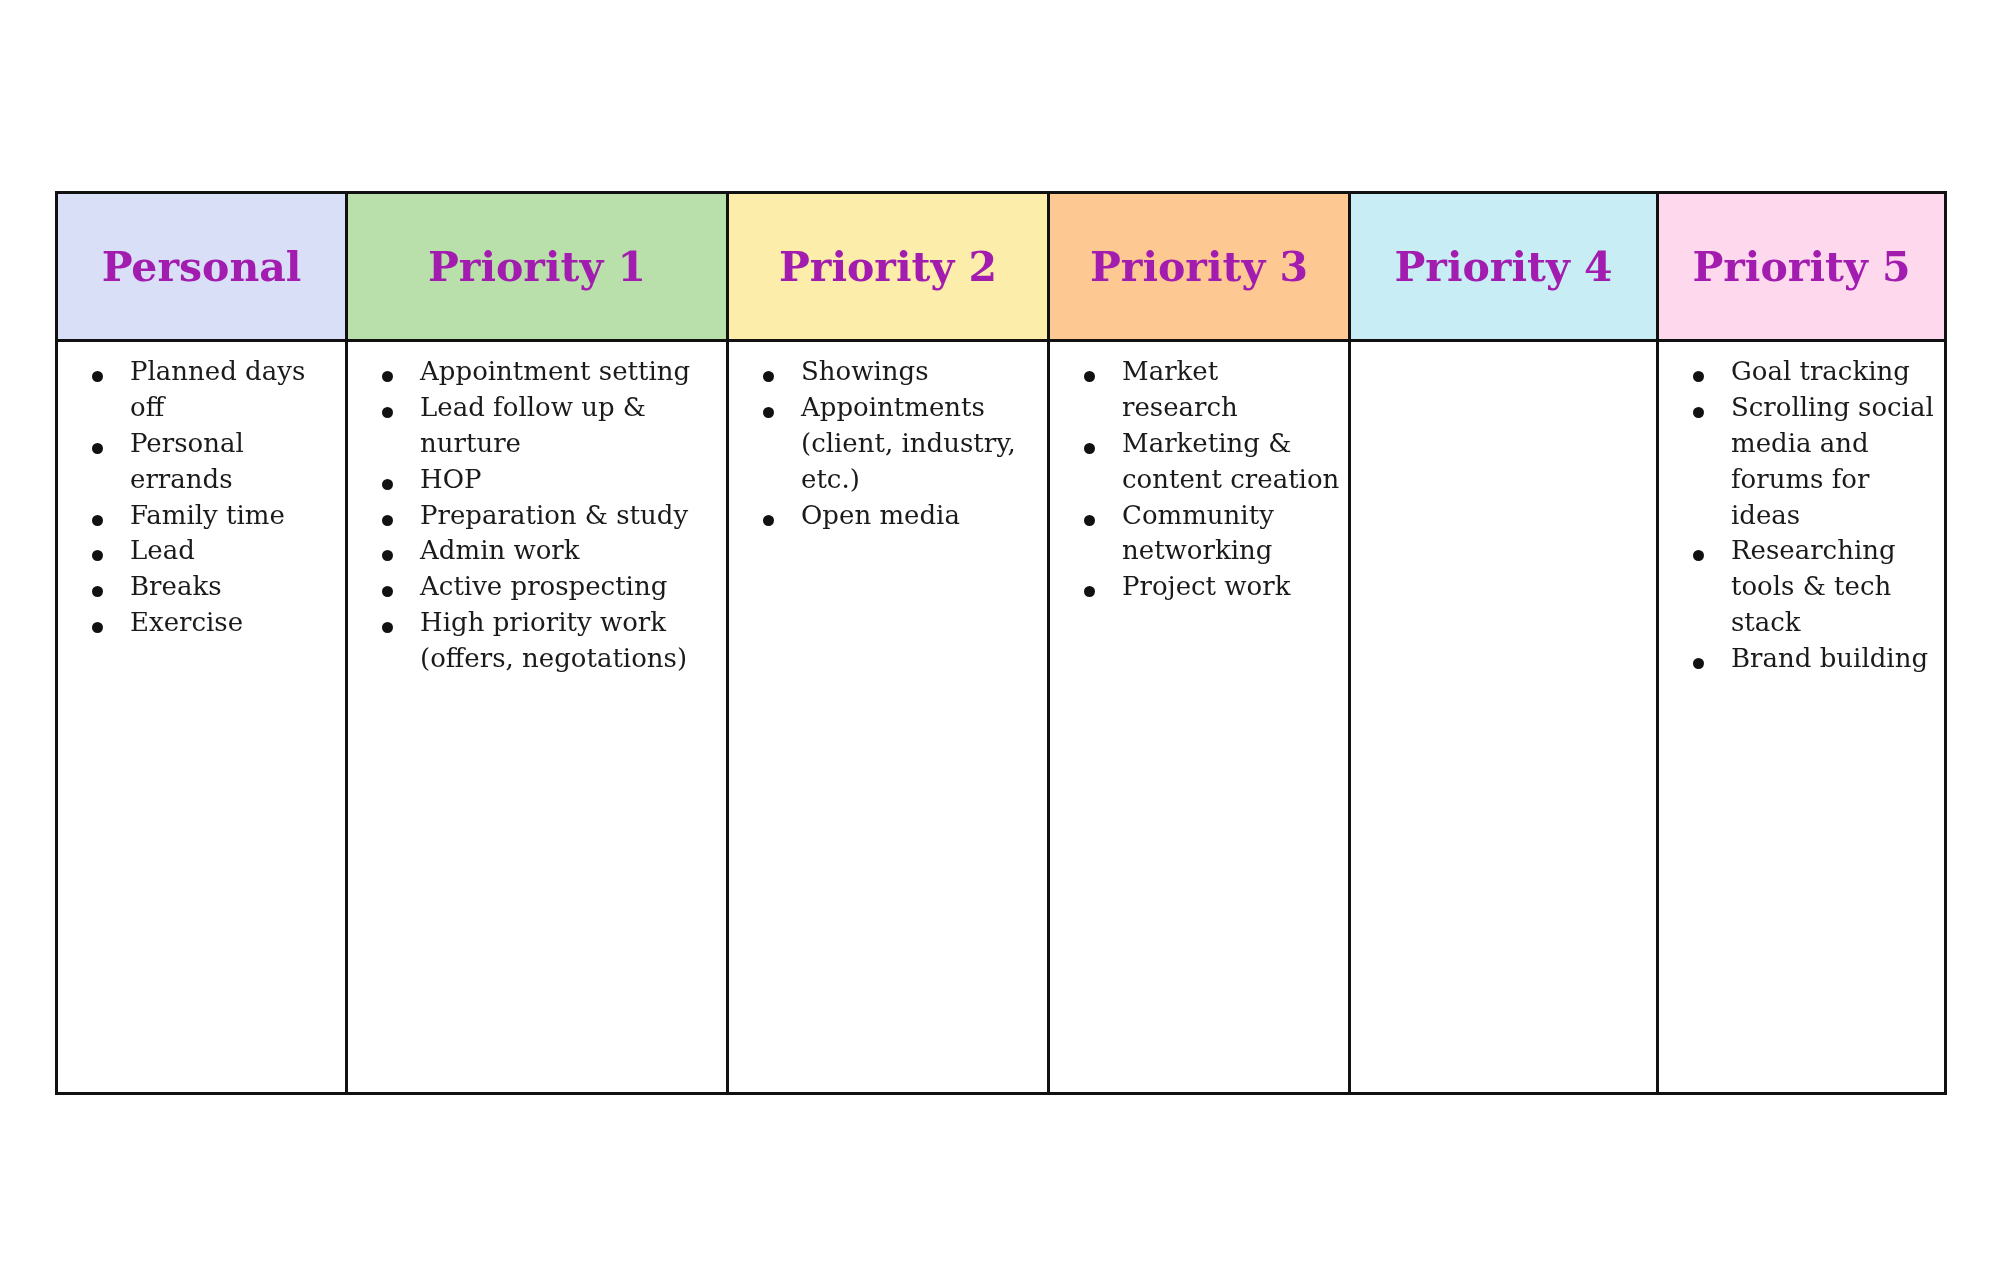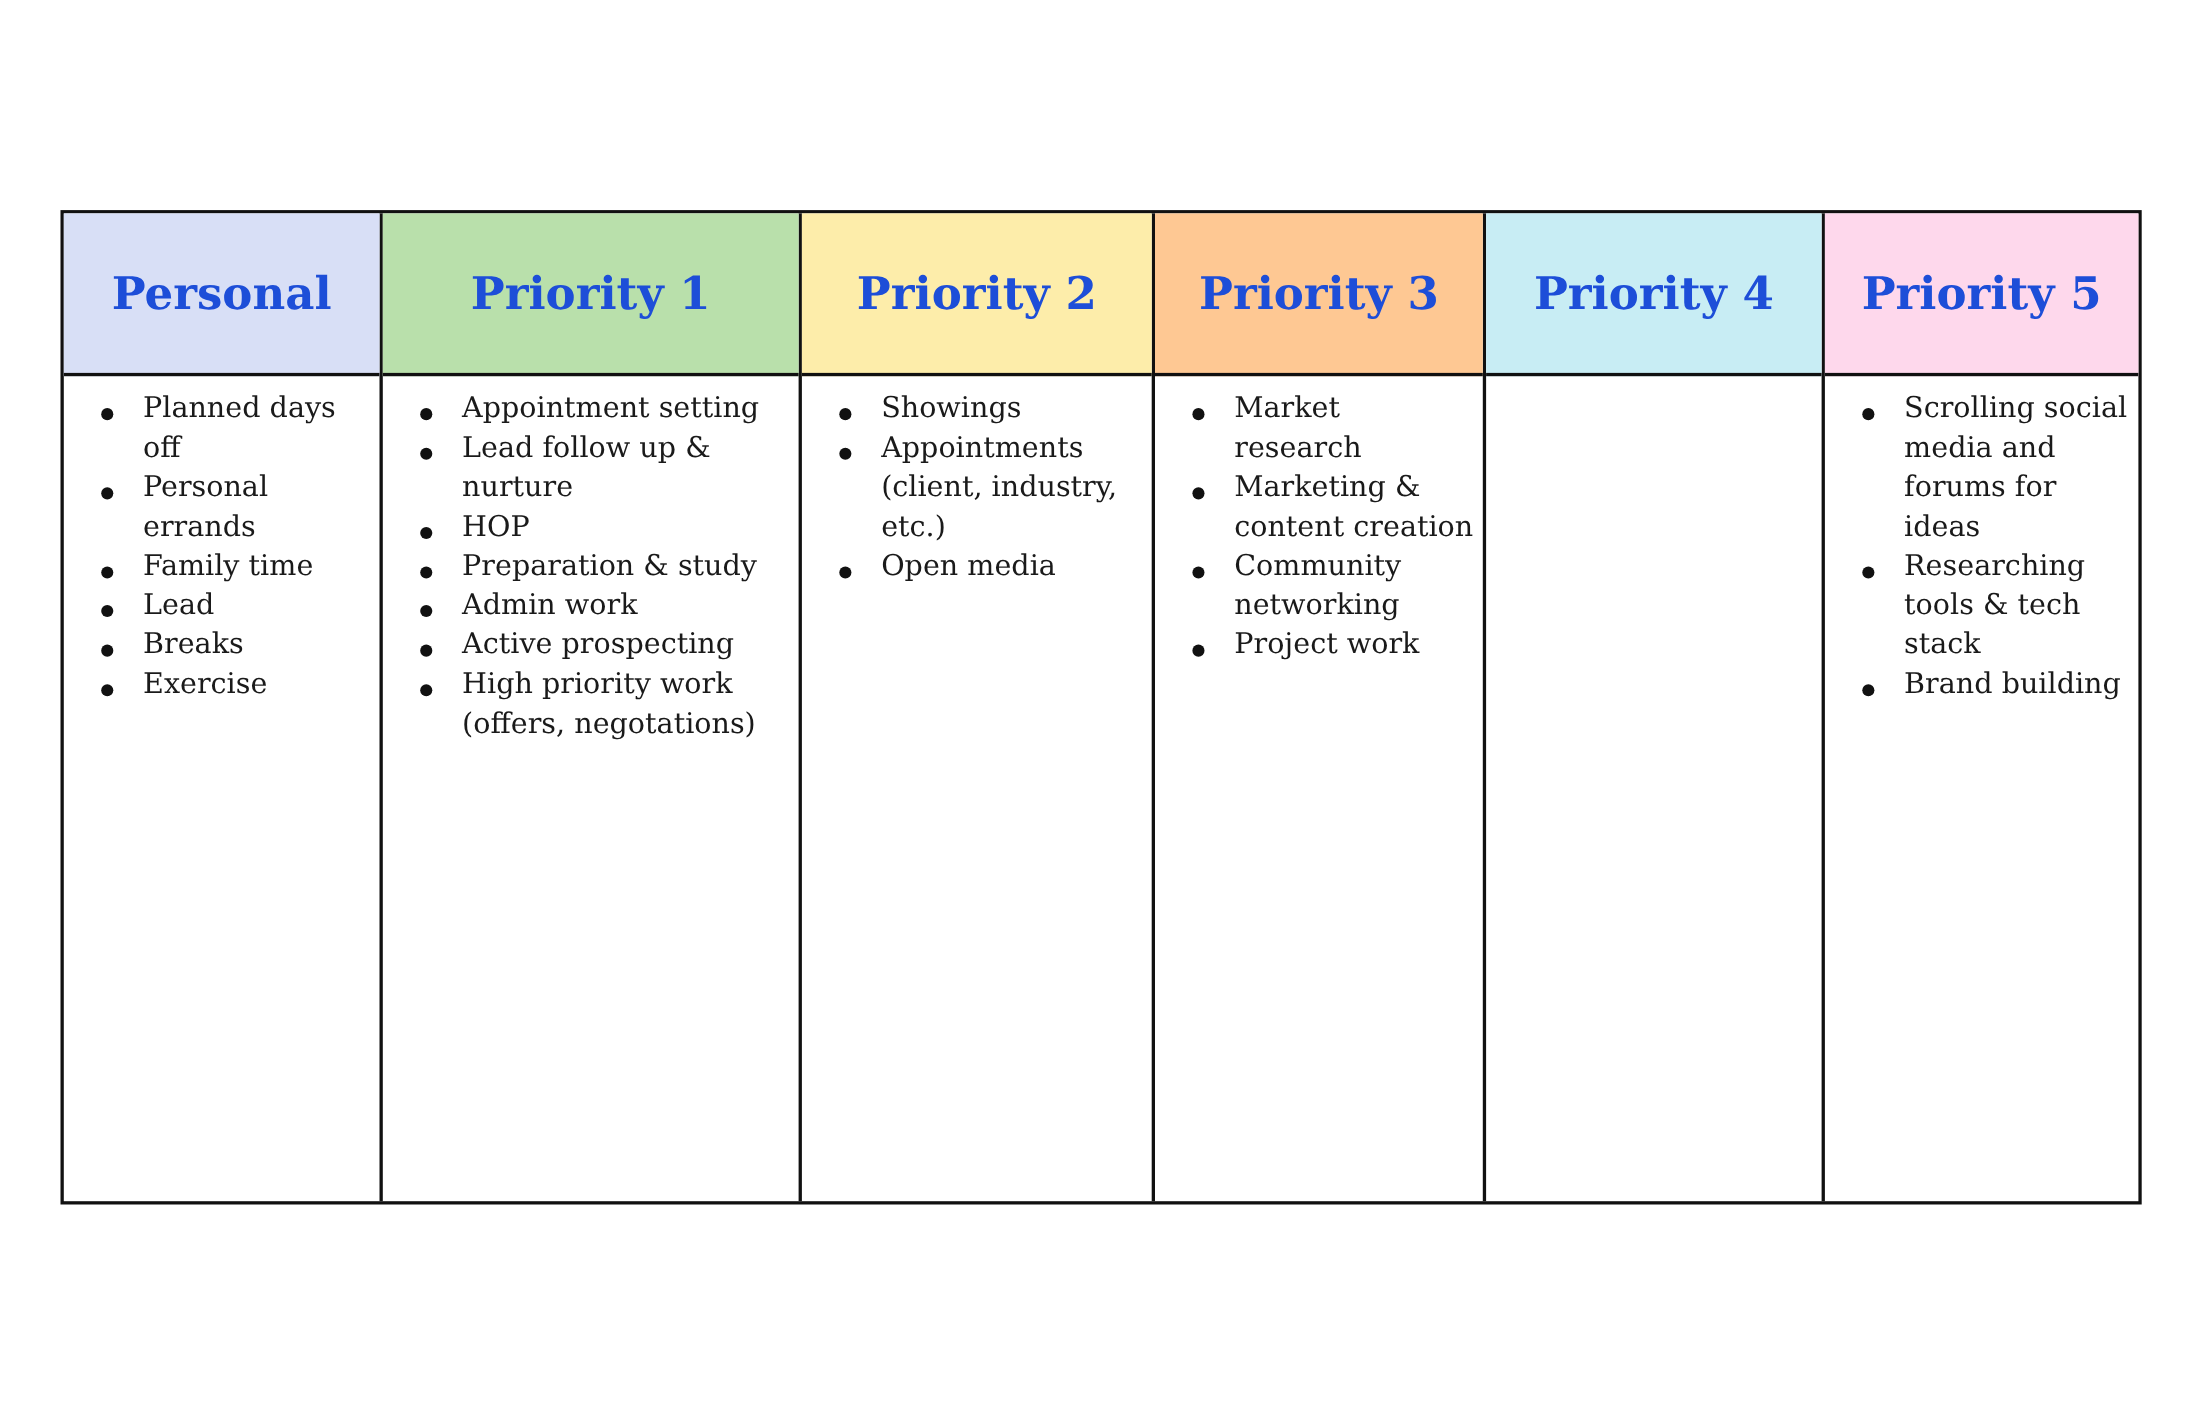--- a/index.html
+++ b/index.html
@@ -43,21 +43,21 @@
   .col-header {
     height: 145px;
     flex: 0 0 145px;
     border-bottom: 3px solid var(--border, #111111);
     box-sizing: content-box;
     display: flex;
     align-items: center;
     justify-content: center;
     font-weight: bold;
     font-size: 41px;
-    color: #1d4ed8;
+    color: #a21caf;
     text-align: right;
   }
   .col-body {
     flex: 1 1 auto;
     padding-top: 12px;
     overflow: hidden;
   }
   ul.items {
     margin: 0;
     padding: 0 8px 0 72px;
@@ -152,20 +152,21 @@
       <span>Priority 4</span>
     </div>
   </div>
 
   <div class="col c5">
     <div class="col-header" style="background-color: rgb(254, 216, 236);">
       <span>Priority 5</span>
     </div>
     <div class="col-body">
       <ul class="items">
+          <li>Goal tracking</li>
           <li>Scrolling social media and forums for ideas</li>
           <li>Researching tools &amp; tech stack</li>
           <li>Brand building</li>
         </ul>
     </div>
   </div>
 
 </div>
 
 </body></html>

